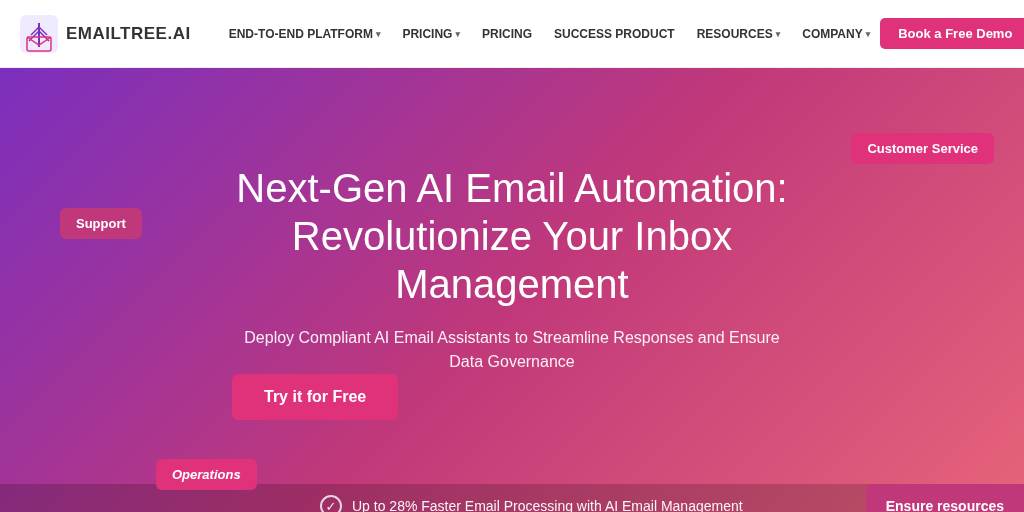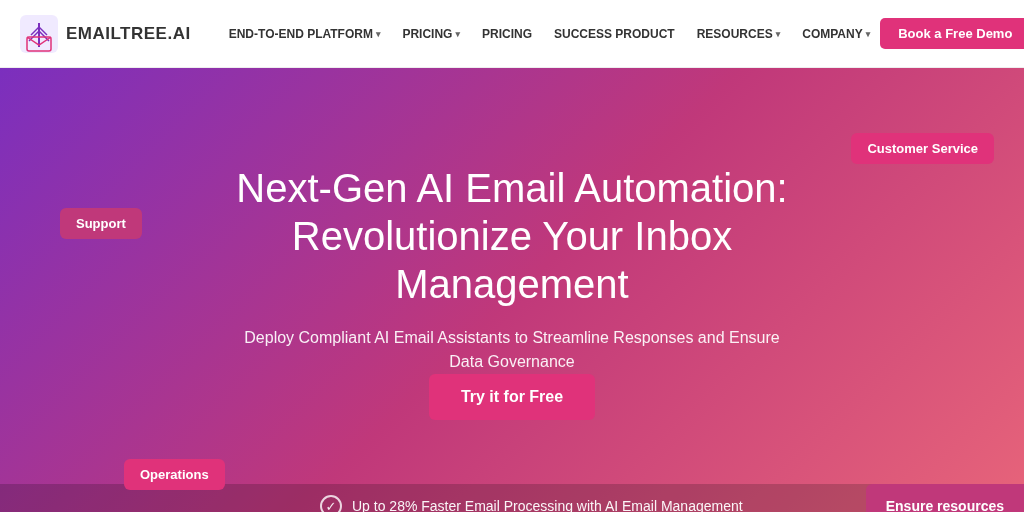--- a/index.html
+++ b/index.html
@@ -40,42 +40,42 @@
       text-align: center; max-width: 600px; z-index: 2; position: relative;
       padding: 0 20px;
     }
     .hero-title {
       font-size: 40px; font-weight: 400; color: #fff; line-height: 1.2;
       margin-bottom: 18px;
     }
     .hero-subtitle {
       font-size: 16px; color: rgba(255,255,255,0.92); line-height: 1.5;
     }
-    .hero-buttons { display: flex; justify-content: center; gap: 18px; margin-bottom: 12px; }
+    .hero-buttons { display: flex; justify-content: space-between; gap: 18px; margin-bottom: 12px; }
     .btn-primary {
       background: #e0327a; color: #fff; border: none;
       padding: 14px 32px; border-radius: 6px; font-size: 16px;
       font-weight: 600; cursor: pointer;
     }
     .btn-secondary {
       background: transparent; color: #fff;
       border: 2px solid rgba(255,255,255,0.7);
       padding: 14px 32px; border-radius: 6px; font-size: 16px;
       font-weight: 600; cursor: pointer;
     }
 
     
     .badge {
       position: absolute; border-radius: 6px; color: #fff;
       font-size: 13px; font-weight: 700; padding: 8px 16px;
       z-index: 5; cursor: pointer;
     }
     .badge-support { background: #c0387a; top: 140px; left: 60px; }
     .badge-customer { background: #e0327a; top: 65px; right: 30px; }
-    .badge-operations { background: #e0327a; bottom: 38px; left: 124px; }
+    .badge-operations { background: #e0327a; bottom: 38px; left: 156px; font-style: italic; }
     .badge-human { background: #c0387a; bottom: 0px; right: 0px; padding: 14px 20px; font-size: 14px; border-radius: 6px 0 0 0; }
 
     
     .hero-bottom {
       position: absolute; bottom: 0; left: 0; right: 0;
       background: rgba(0,0,0,0.18); height: 44px;
       display: flex; align-items: center; padding: 0 0 0 320px;
       gap: 10px; z-index: 3;
     }
     .hero-bottom-icon {

